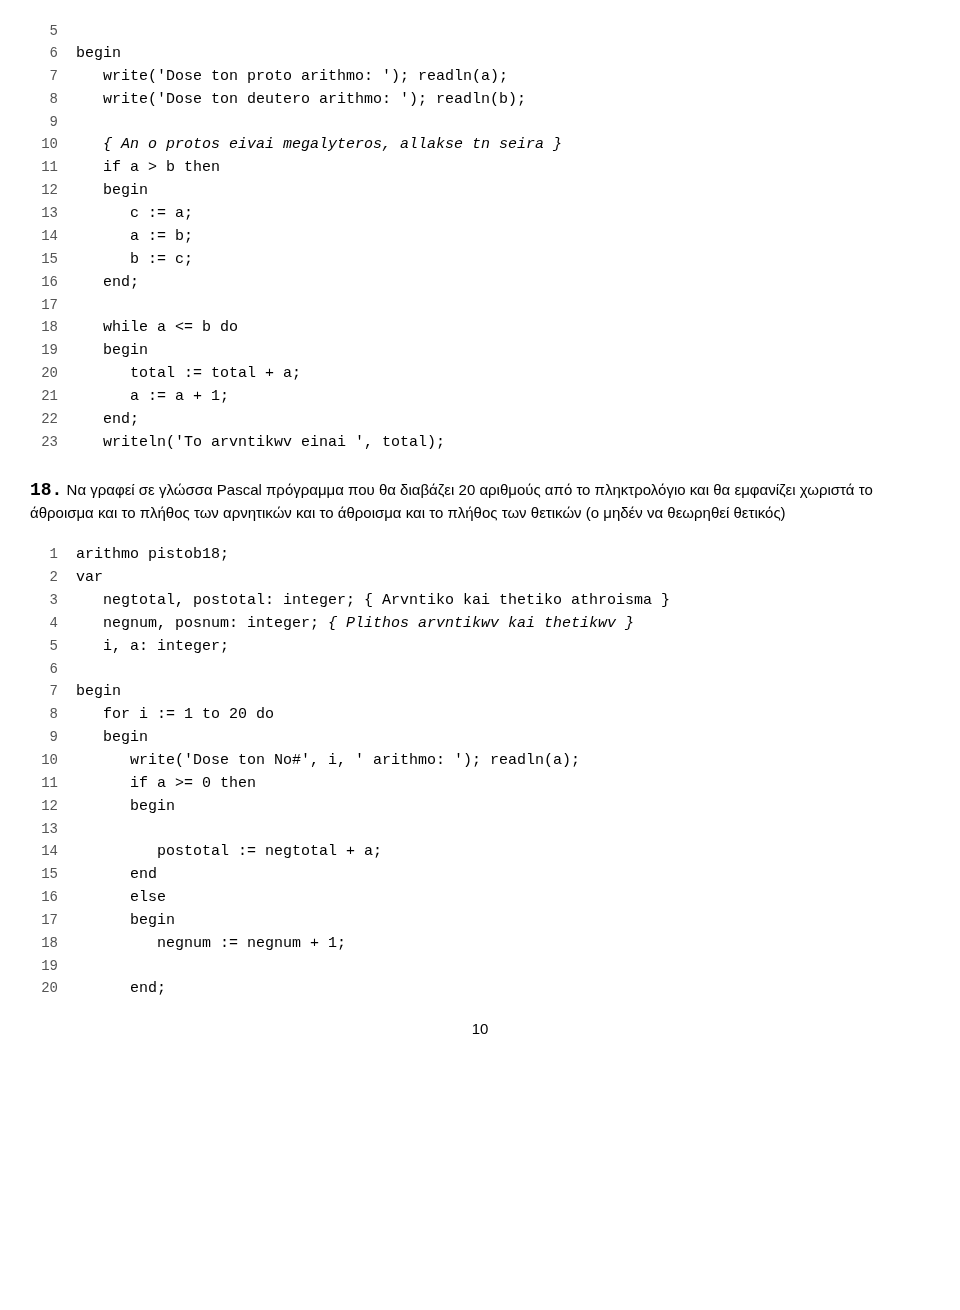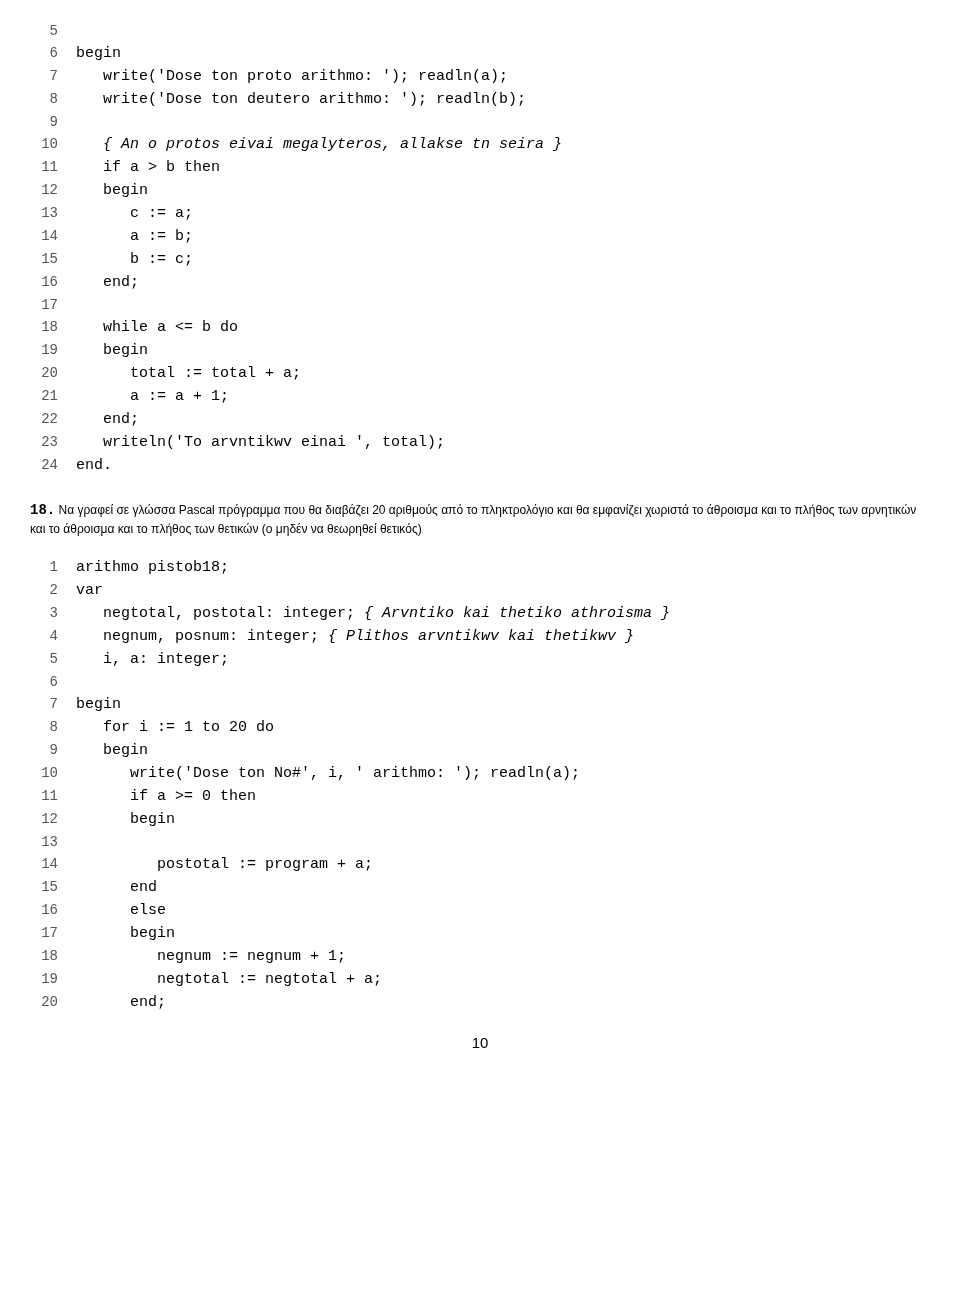--- a/index.html
+++ b/index.html
@@ -39,27 +39,27 @@
       font-family: 'Courier New', Courier, monospace;
       font-size: 15px;
       text-align: right;
     }
     .problem-section {
       margin: 24px 0 18px 0;
       padding: 0;
     }
     .problem-number {
       font-family: 'Courier New', Courier, monospace;
-      font-size: 14px;
+      font-size: 18px;
       font-weight: bold;
       display: inline;
     }
     .problem-text {
       font-family: Arial, Helvetica, sans-serif;
-      font-size: 12px;
+      font-size: 15px;
       line-height: 1.55;
       display: inline;
     }
     .page-number {
       text-align: center;
       font-family: Arial, Helvetica, sans-serif;
       font-size: 15px;
       margin-top: 20px;
     }
   </style>
@@ -137,43 +137,39 @@
       <span class="code-content">      a := a + 1;</span>
     </div>
     <div class="code-line">
       <span class="line-num">22</span>
       <span class="code-content">   end;</span>
     </div>
     <div class="code-line">
       <span class="line-num">23</span>
       <span class="code-content">   writeln('To arvntikwv einai ', total);</span>
     </div>
-    <div class="code-line">
-      <span class="line-num">24</span>
-      <span class="code-content">end.</span>
-    </div>
   </div>
 
 <div class="problem-section">
   <span class="problem-number">18.</span><span class="problem-text"> Να γραφεί σε γλώσσα Pascal πρόγραμμα που θα διαβάζει 20 αριθμούς από το πληκτρολόγιο και θα εμφανίζει χωριστά το άθροισμα και το πλήθος των αρνητικών και το άθροισμα και το πλήθος των θετικών (ο μηδέν να θεωρηθεί θετικός)</span>
 </div>
 
 <div class="code-section">
 
 <div class="code-line">
       <span class="line-num">1</span>
       <span class="code-content">arithmo pistob18;</span>
     </div>
     <div class="code-line">
       <span class="line-num">2</span>
       <span class="code-content">var</span>
     </div>
     <div class="code-line">
       <span class="line-num">3</span>
-      <span class="code-content"><span>   negtotal, postotal: integer; </span><span style="font-style: italic; margin-top: 36px;">{ Arvntiko kai thetiko athroisma }</span></span>
+      <span class="code-content"><span>   negtotal, postotal: integer; </span><span style=" margin-top: 36px;">{ Arvntiko kai thetiko athroisma }</span></span>
     </div>
     <div class="code-line">
       <span class="line-num">4</span>
       <span class="code-content"><span>   negnum, posnum: integer; </span><span style="font-style: italic;">{ Plithos arvntikwv kai thetikwv }</span></span>
     </div>
     <div class="code-line">
       <span class="line-num">5</span>
       <span class="code-content">   i, a: integer;</span>
     </div>
     <div class="code-line">
@@ -202,41 +198,40 @@
     </div>
     <div class="code-line">
       <span class="line-num">12</span>
       <span class="code-content">      begin</span>
     </div>
     <div class="code-line">
       <span class="line-num">13</span>
     </div>
     <div class="code-line">
       <span class="line-num">14</span>
-      <span class="code-content">         postotal := program + a;</span>
+      <span class="code-content">         postotal := negtotal + a;</span>
     </div>
     <div class="code-line">
       <span class="line-num">15</span>
       <span class="code-content">      end</span>
     </div>
     <div class="code-line">
       <span class="line-num">16</span>
       <span class="code-content">      else</span>
     </div>
     <div class="code-line">
       <span class="line-num">17</span>
       <span class="code-content">      begin</span>
     </div>
     <div class="code-line">
       <span class="line-num">18</span>
       <span class="code-content">         negnum := negnum + 1;</span>
     </div>
     <div class="code-line">
       <span class="line-num">19</span>
-      <span class="code-content">         negtotal := negtotal + a;</span>
     </div>
     <div class="code-line">
       <span class="line-num">20</span>
       <span class="code-content">      end;</span>
     </div>
   </div>
 
 <div class="page-number">10</div>
 
 </body></html>

